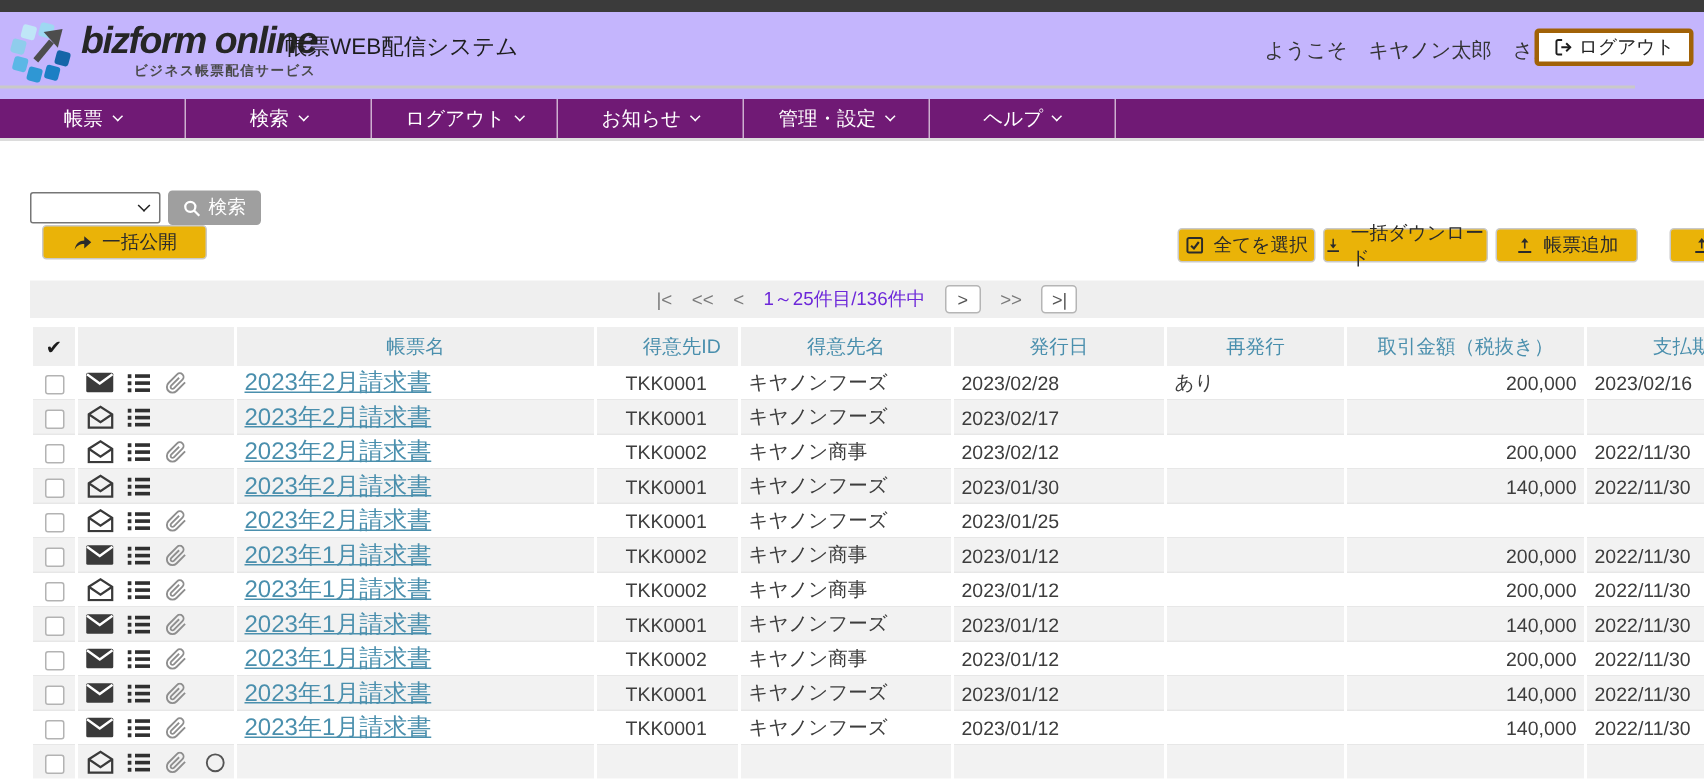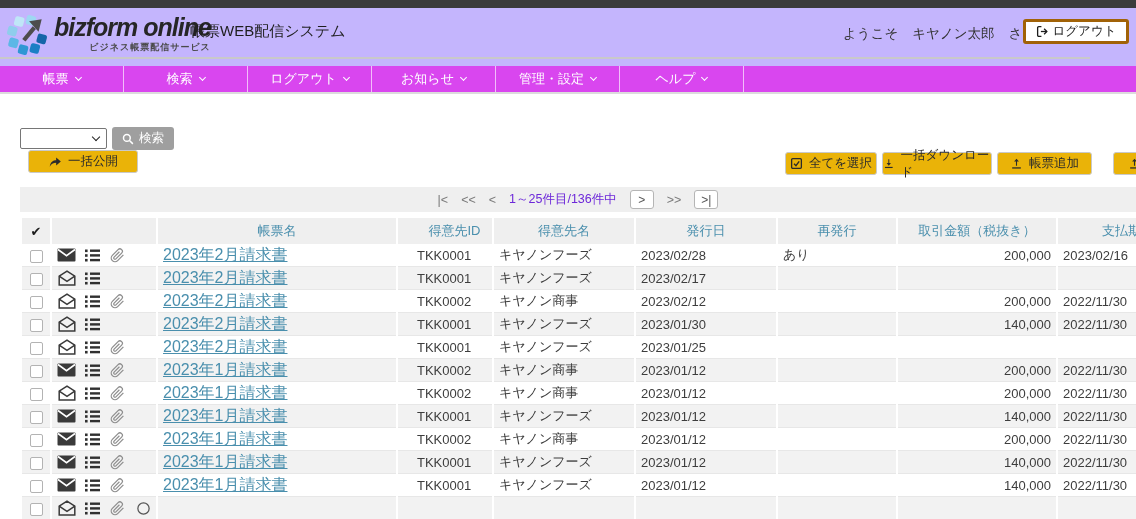--- a/index.html
+++ b/index.html
@@ -17,21 +17,21 @@
   .logo-text { margin-left:6px; }
   .logo-title { font-size:25px; font-weight:bold; font-style:italic; color:#262626; letter-spacing:-1px; line-height:26px; }
   .logo-tagline { font-size:9px; font-weight:bold; color:#4a4a4a; text-align:right; letter-spacing:1px; margin-top:1px; }
   .app-title { position:absolute; left:190px; top:14px; font-size:15px; color:#1e1e1e; }
   .welcome { position:absolute; left:843px; top:17px; font-size:13.5px; color:#333; display:flex; gap:14px; }
   .logout-btn { position:absolute; left:1023px; top:11px; width:106px; height:25px; background:#fff;
     border:3px solid #a16207; border-radius:3px; display:flex; align-items:center; justify-content:center;
     gap:4px; font-size:12.5px; color:#222; cursor:pointer; }
 
   
-  .nav { position:absolute; left:0; top:66px; width:1136px; height:28px; background:#d946ef;
+  .nav { position:absolute; left:0; top:66px; width:1136px; height:28px; background:#701a75;
     display:flex; border-bottom:2px solid #dcdcdc; }
   .nav-item { width:124px; height:100%; display:flex; align-items:center; justify-content:center; gap:7px;
     color:#fff; font-size:13px; border-right:1px solid rgba(255,255,255,.65); cursor:pointer; }
   .chev { width:5px; height:5px; border-right:1.4px solid #fff; border-bottom:1.4px solid #fff;
     transform:rotate(45deg); margin-top:-3px; }
 
   
   .filter-select { position:absolute; left:20px; top:128px; width:87px; height:21px; border:1px solid #767676;
     border-radius:2px; background:#fff; display:flex; align-items:center; justify-content:flex-end;
     padding-right:7px; cursor:pointer; }

